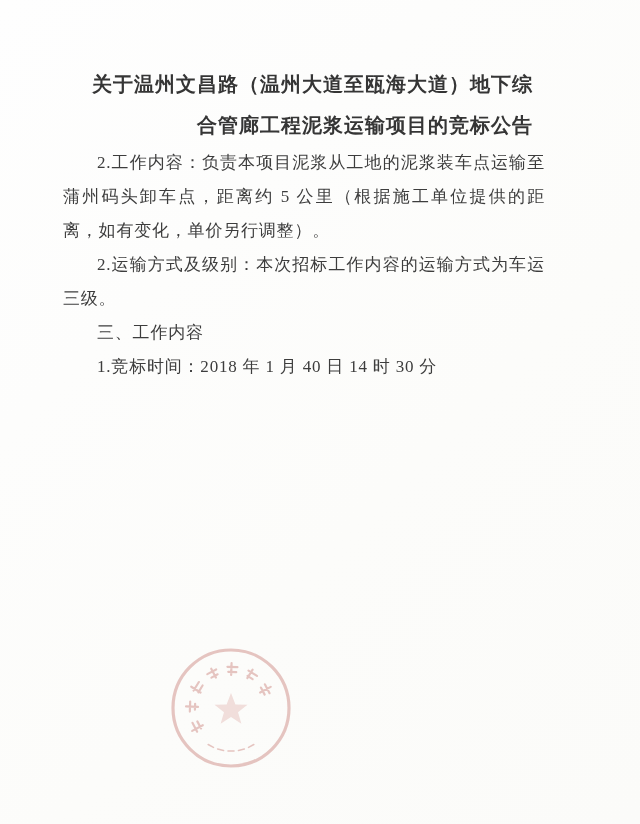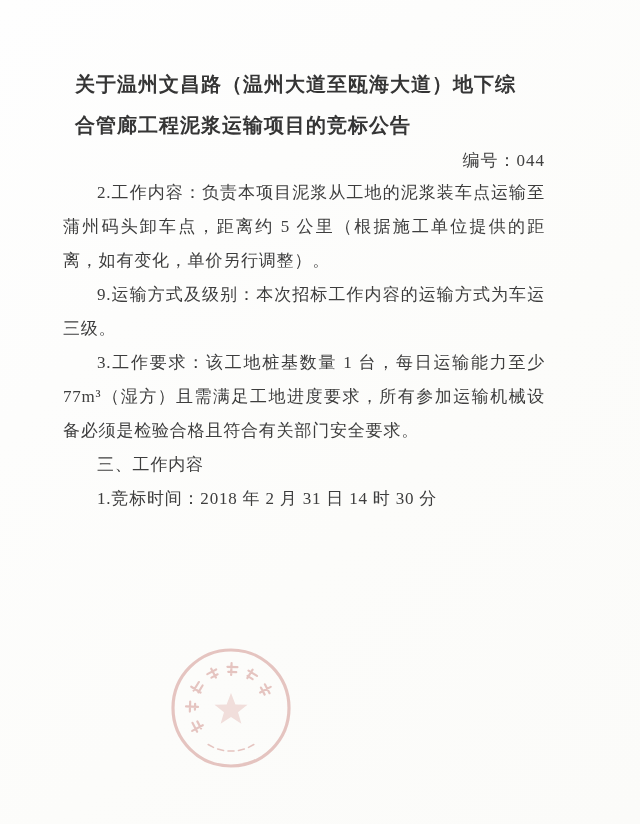--- a/index.html
+++ b/index.html
@@ -21,21 +21,21 @@
     padding: 64px 95px 0 63px;
     color: #3d3d3d;
   }
   .title {
     width: 458px;
     margin: 0 auto;
     font-size: 20px;
     font-weight: 700;
     line-height: 41px;
     letter-spacing: 1px;
-    text-align: left;
+    text-align: right;
     color: #353535;
   }
   .doc-number {
     line-height: 30px;
     font-size: 17px;
     letter-spacing: 1px;
     text-align: right;
     color: #404040;
   }
   .body-text p {
@@ -110,26 +110,24 @@
       </g>
 
       <path d="M65 50 L69.4 61.4 L81.5 61.8 L72 69.2 L75.4 80.8 L65 74 L54.6 80.8 L58 69.2 L48.5 61.8 L60.6 61.4 Z" fill="#d9a09a" stroke="none" opacity="0.65"></path>
     </g>
   </svg>
 
   <div class="doc">
 
     <h1 class="title">关于温州文昌路（温州大道至瓯海大道）地下综合管廊工程泥浆运输项目的竞标公告</h1>
 
-    <p class="doc-number"><span>编号：</span><span>044</span></p>
 
     <div class="body-text">
 
       <p>2.工作内容：负责本项目泥浆从工地的泥浆装车点运输至蒲州码头卸车点，距离约 5 公里（根据施工单位提供的距离，如有变化，单价另行调整）。</p>
-      <p>9.运输方式及级别：本次招标工作内容的运输方式为车运三级。</p>
-      <p>3.工作要求：该工地桩基数量 1 台，每日运输能力至少 77m³（湿方）且需满足工地进度要求，所有参加运输机械设备必须是检验合格且符合有关部门安全要求。</p>
+      <p>2.运输方式及级别：本次招标工作内容的运输方式为车运三级。</p>
 
       <p>三、工作内容</p>
-      <p>1.竞标时间：2018 年 2 月 31 日 14 时 30 分</p>
+      <p>1.竞标时间：2018 年 1 月 40 日 14 时 30 分</p>
     </div>
 
   </div>
 </div>
 
 </body></html>

